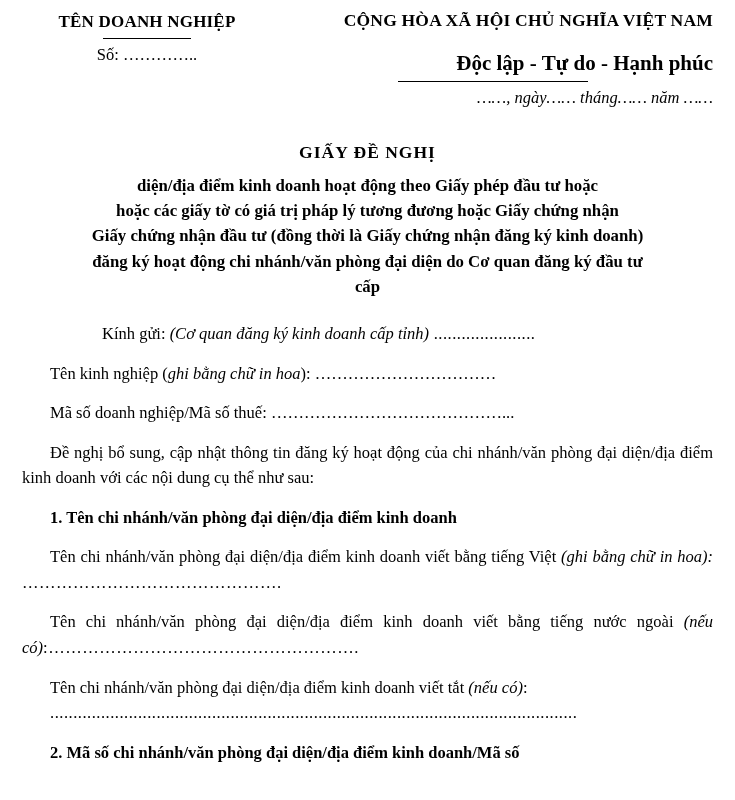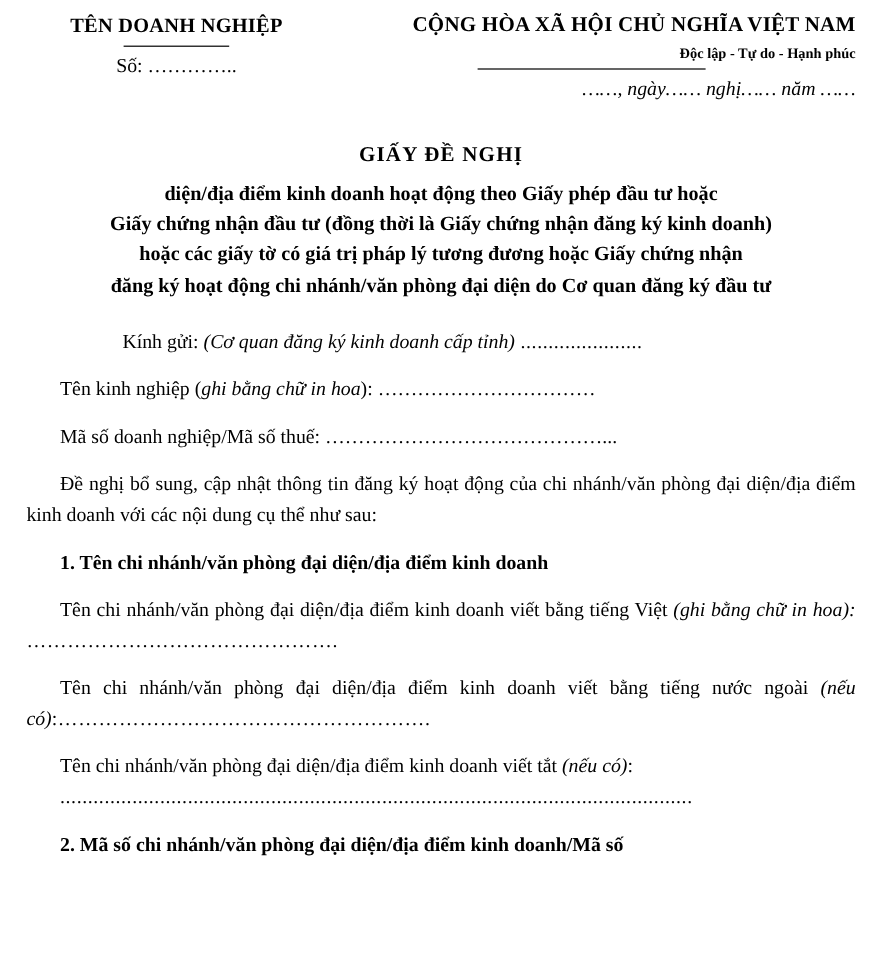--- a/index.html
+++ b/index.html
@@ -62,22 +62,22 @@
     margin-top: 2px;
   }
   .country {
     font-weight: bold;
     font-size: 17.5px;
     letter-spacing: 0.2px;
     white-space: nowrap;
   }
   .motto {
     font-weight: bold;
-    font-size: 12px;
-    margin-top: 6px;
+    font-size: 21px;
+    margin-top: 20px;
   }
   .date-line {
     font-style: italic;
     font-size: 16.5px;
     margin-top: 2px;
   }
 
   
   .title-block {
     margin-top: 34px;
@@ -137,31 +137,32 @@
   <div class="header">
     <div class="header-left">
       <div class="org-name">TÊN DOANH NGHIỆP</div>
       <div class="rule-short"></div>
       <div class="so-line">Số: …………..</div>
     </div>
     <div class="header-right">
       <div class="country">CỘNG HÒA XÃ HỘI CHỦ NGHĨA VIỆT NAM</div>
       <div class="motto">Độc lập - Tự do - Hạnh phúc</div>
       <div class="rule-mid"></div>
-      <div class="date-line">……, ngày…… nghị…… năm ……</div>
+      <div class="date-line">……, ngày…… tháng…… năm ……</div>
     </div>
   </div>
 
   <div class="title-block">
     <div class="doc-title">GIẤY ĐỀ NGHỊ</div>
     <div class="doc-subtitle">
       <div>diện/địa điểm kinh doanh hoạt động theo Giấy phép đầu tư hoặc</div>
+      <div>hoặc các giấy tờ có giá trị pháp lý tương đương hoặc Giấy chứng nhận</div>
       <div>Giấy chứng nhận đầu tư (đồng thời là Giấy chứng nhận đăng ký kinh doanh)</div>
-      <div>hoặc các giấy tờ có giá trị pháp lý tương đương hoặc Giấy chứng nhận</div>
       <div>đăng ký hoạt động chi nhánh/văn phòng đại diện do Cơ quan đăng ký đầu tư</div>
+      <div>cấp</div>
     </div>
   </div>
 
   <div class="body-block">
 
     <div class="para recipient">
       <span>Kính gửi: </span><span class="ital">(Cơ quan đăng ký kinh doanh cấp tỉnh)</span><span class="dotfill"> ......................</span>
     </div>
 
     <div class="para indent">

